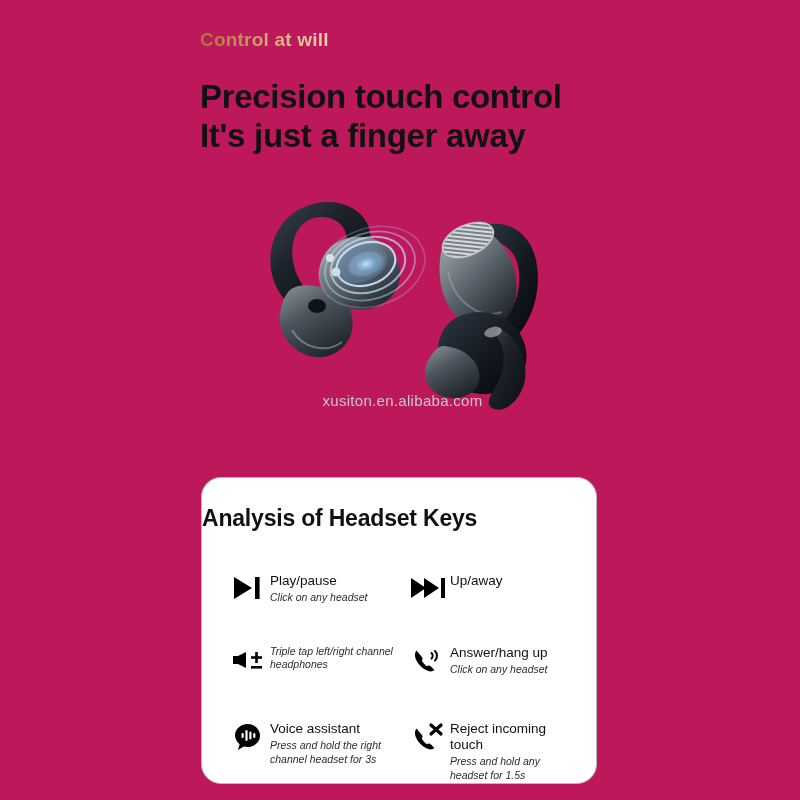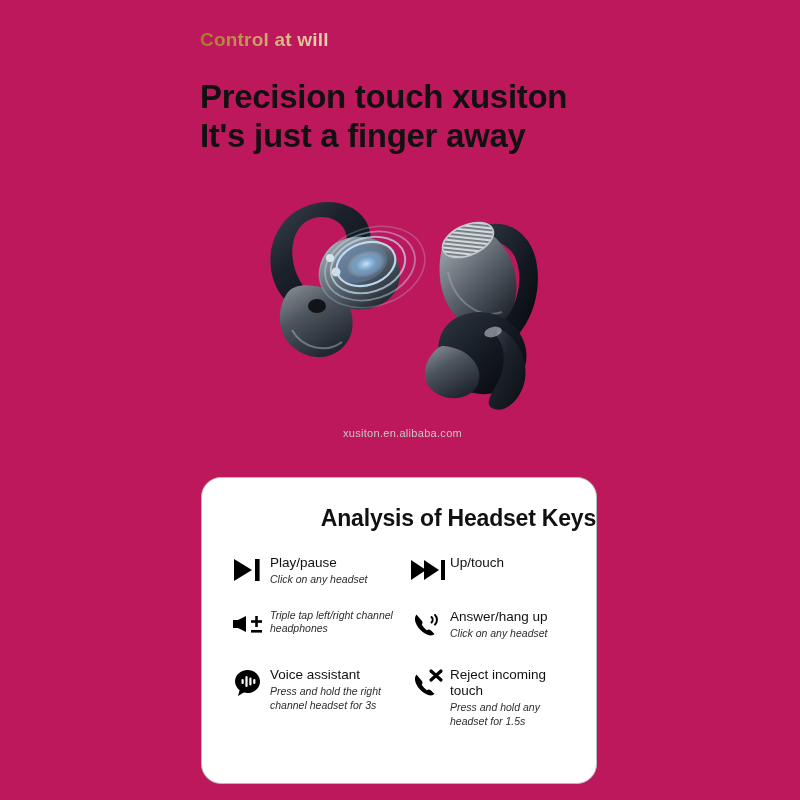--- a/index.html
+++ b/index.html
@@ -62,63 +62,63 @@
     height: 245px;
   }
   .product-svg { display: block; width: 345px; height: 245px; }
 
   .watermark {
     position: absolute;
     left: 0;
     top: 212px;
     width: 345px;
     text-align: center;
-    font-size: 11px;
+    font-size: 15px;
     color: #c9c9c9;
     letter-spacing: 0.3px;
     pointer-events: none;
     font-family: "Liberation Sans", sans-serif;
-    margin-top: 35px;
   }
 
   
   .keys-panel {
     position: absolute;
     left: 201px;
     top: 477px;
     width: 396px;
     height: 307px;
     border: 1px solid #b9b9b9;
     border-radius: 20px;
     background: #ffffff;
     box-sizing: border-box;
   }
 
   .panel-title {
-    text-align: right;
+    text-align: left;
     font-size: 23px;
     font-weight: bold;
     color: #111111;
     margin-top: 27px;
     letter-spacing: -0.2px;
   }
 
   .keys-grid {
     margin-top: 22px;
     padding: 0 22px 0 24px;
   }
   .keys-row {
     display: flex;
     margin-bottom: 12px;
   }
   .key-cell {
     display: flex;
     align-items: flex-start;
     width: 50%;
     box-sizing: border-box;
+    margin-top: 18px;
   }
   .key-cell.left  { padding-right: 4px; }
   .key-cell.right { padding-left: 6px; }
 
   .key-icon {
     width: 44px;
     min-width: 44px;
     height: 40px;
     display: flex;
     align-items: flex-start;
@@ -143,21 +143,21 @@
   .row-tall { margin-bottom: 16px; }
 </style>
 </head>
 <body>
 
 <div class="page">
 
   <div class="eyebrow">Control at will</div>
 
   <div class="headline">
-    <span class="headline-line">Precision touch xusiton</span>
+    <span class="headline-line">Precision touch control</span>
     <span class="headline-line">It's just a finger away</span>
   </div>
 
   <div class="product-stage">
     <svg class="product-svg" viewBox="0 0 345 245">
       <defs>
         <linearGradient id="hookGrad" x1="0" y1="0" x2="1" y2="1">
           <stop offset="0%" stop-color="#3a4450"></stop>
           <stop offset="40%" stop-color="#1c222b"></stop>
           <stop offset="100%" stop-color="#0b0e13"></stop>
@@ -251,21 +251,21 @@
         </div>
         <div class="key-cell right">
           <div class="key-icon">
             <svg width="38" height="28" viewBox="0 0 38 28">
               <polygon points="2,4 17,14 2,24" fill="#000000"></polygon>
               <polygon points="15,4 30,14 15,24" fill="#000000"></polygon>
               <rect x="32" y="4" width="4" height="20" fill="#000000"></rect>
             </svg>
           </div>
           <div class="key-text">
-            <div class="key-title">Up/touch</div>
+            <div class="key-title">Up/away</div>
           </div>
         </div>
       </div>
 
       <div class="keys-row row-tall">
         <div class="key-cell left">
           <div class="key-icon">
             <svg width="36" height="28" viewBox="0 0 36 28">
               <polygon points="16,6 16,22 8,18 3,18 3,10 8,10" fill="#000000"></polygon>
               <rect x="21" y="10.2" width="11" height="2.6" fill="#000000"></rect>

